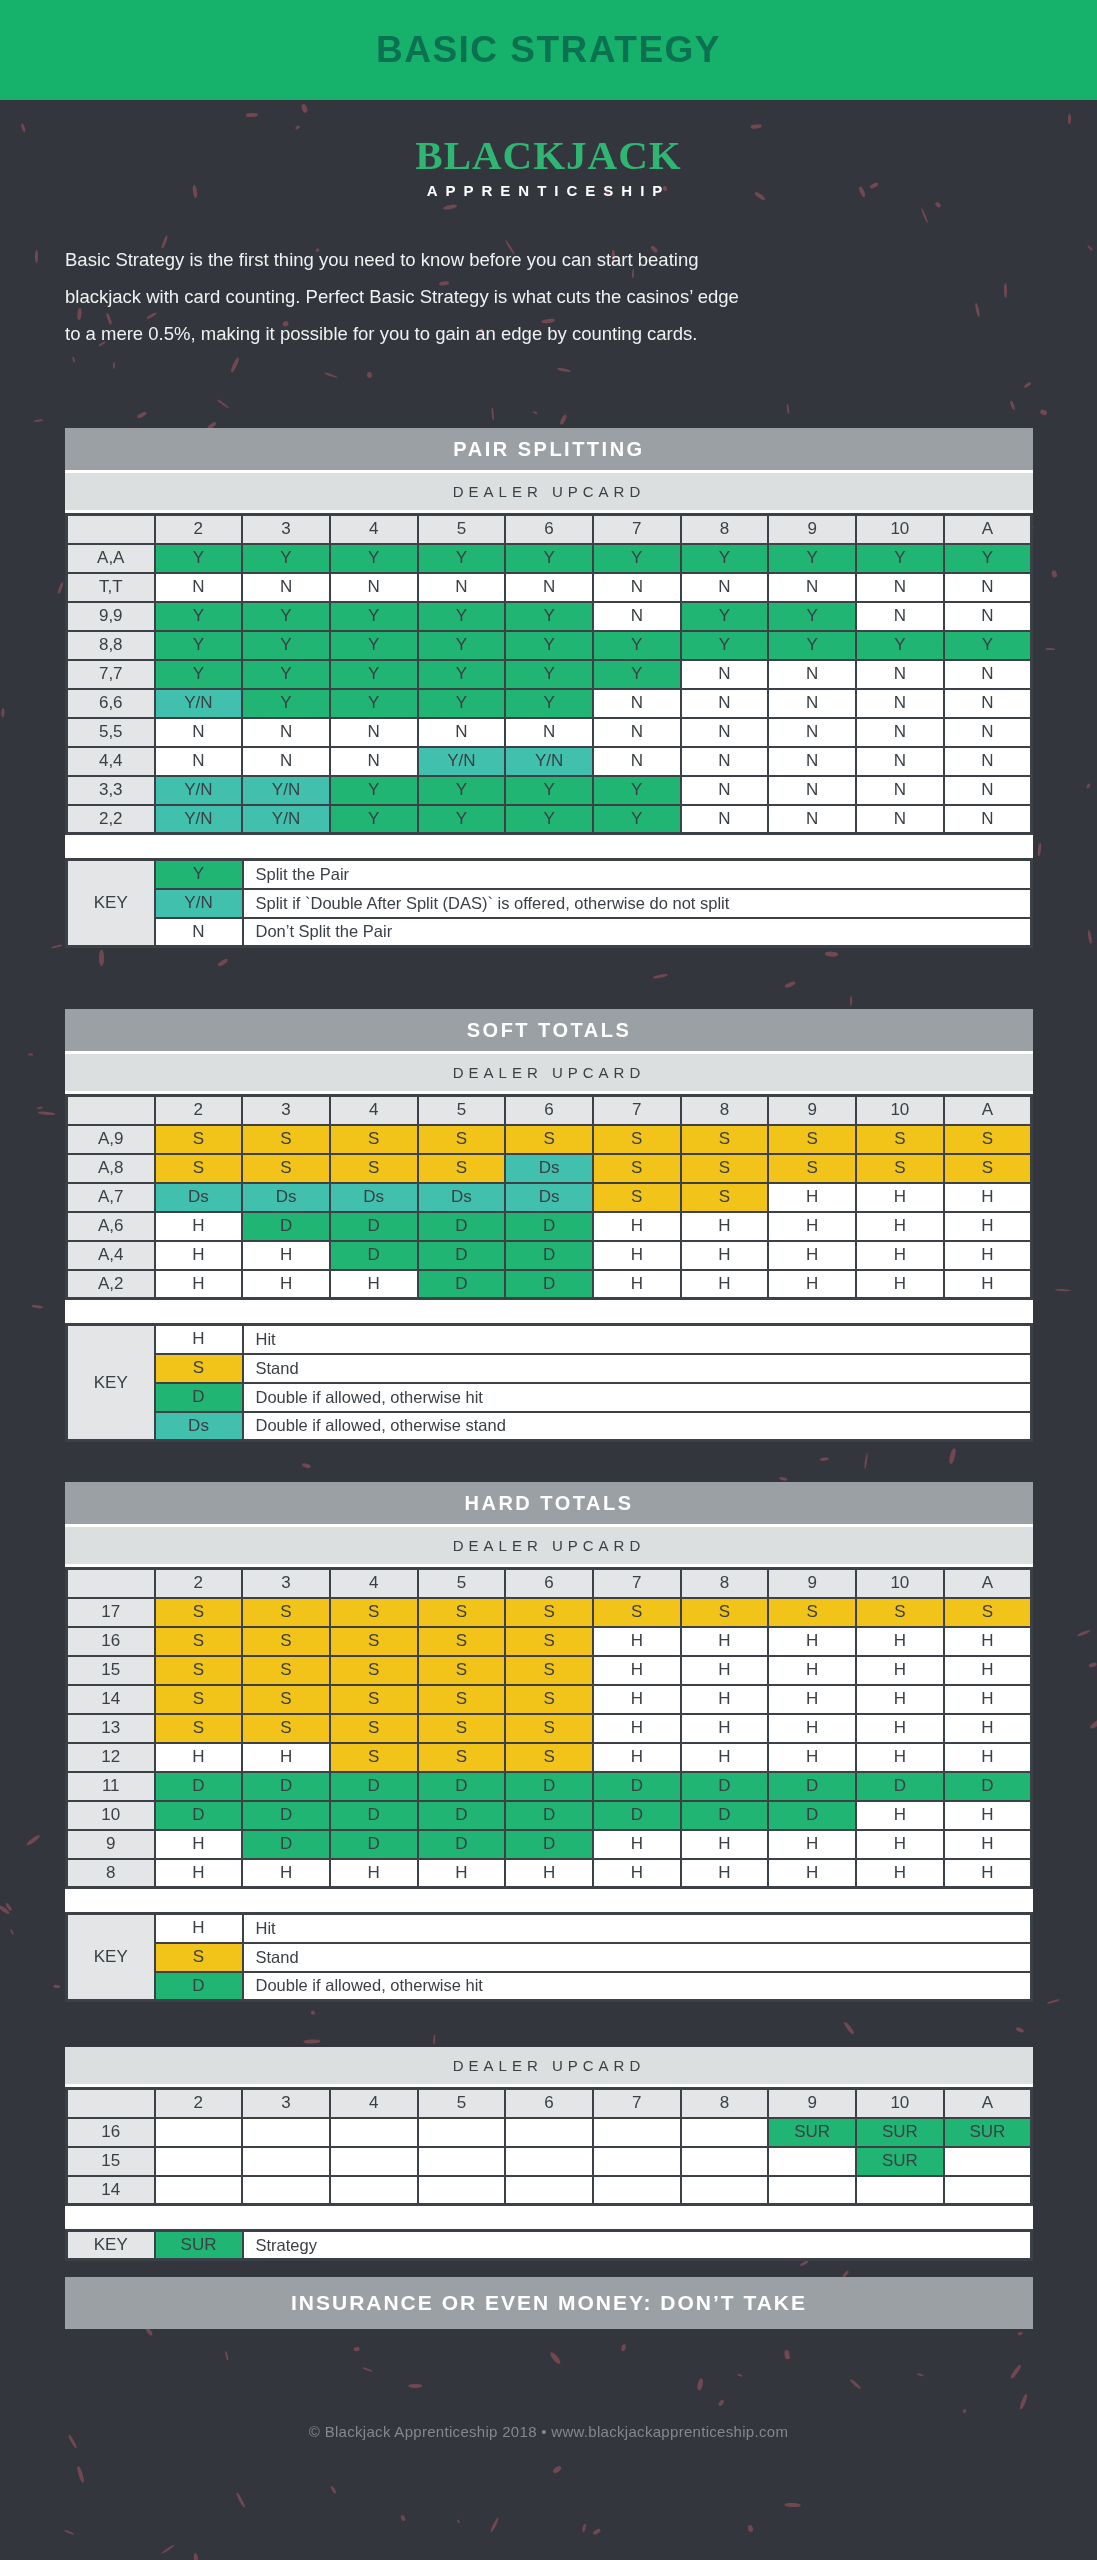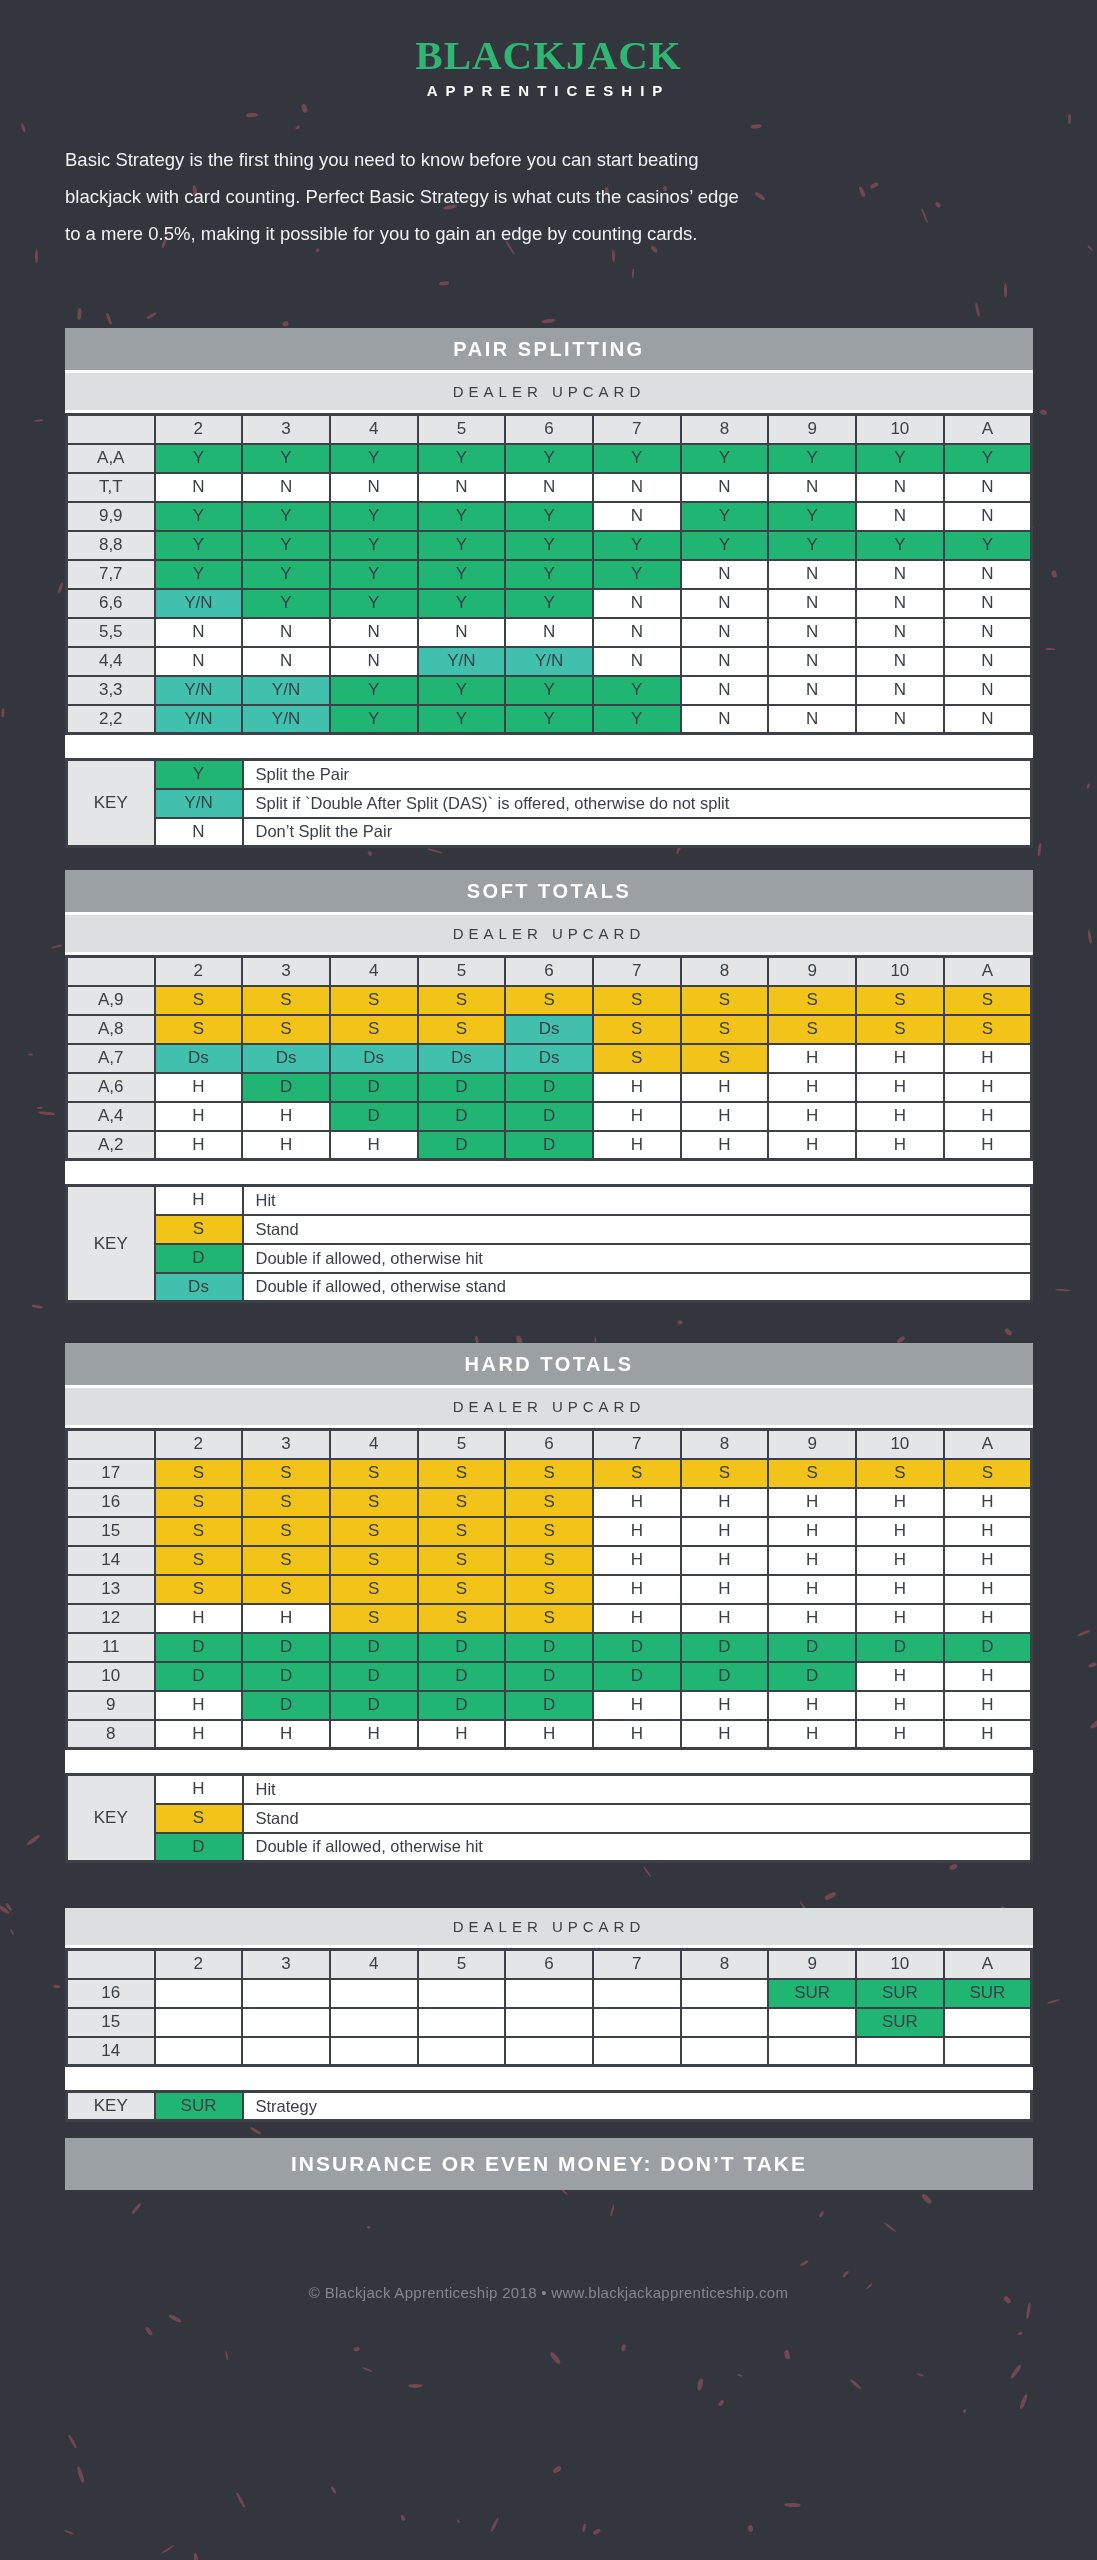--- a/index.html
+++ b/index.html
@@ -16,21 +16,21 @@
   .banner-title { font-size:37px; font-weight:bold; color:#0c7150; letter-spacing:1.5px; }
 
   .logo { margin-top:34px; text-align:center; }
   .logo-main { font-family:"Liberation Serif", serif; font-weight:bold; font-size:41px; color:#2fb673; letter-spacing:1px; line-height:1.05; }
   .logo-sub { margin-top:5px; font-size:15px; font-weight:bold; color:#ffffff; letter-spacing:8px; }
 
   .intro { margin:42px 0 0 65px; width:985px; font-size:18.5px; line-height:37px; color:#f0f1f2; }
 
   .strategy-section { width:968px; margin-left:65px; background:#ffffff; }
   .sec0 { margin-top:76px; }
-  .sec1 { margin-top:22px; }
+  .sec1 { margin-top:61px; }
   .sec2 { margin-top:40px; }
   .sec3 { margin-top:45px; }
 
   .title-bar { height:42px; background:#9aa0a3; display:flex; align-items:center; justify-content:center;
                color:#ffffff; font-weight:bold; font-size:20px; letter-spacing:2.5px; }
   .dealer-bar { height:37px; margin-top:3px; background:#dcdfdf; display:flex; align-items:center; justify-content:center;
                 color:#3a4046; font-size:15px; letter-spacing:5px; }
 
   table { border-collapse:collapse; width:100%; table-layout:fixed; margin-top:3px; border:3px solid #3c4047; }
   td { height:29px; text-align:center; vertical-align:middle; font-size:17px; color:#3a4046;
@@ -346,20 +346,23 @@
     <div class="speck" style="left: 441.949px; top: 178.052px; width: 3.62995px; height: 10.4673px; transform: rotate(83.2226deg);"></div>
     <div class="speck" style="left: 302.136px; top: 580.9px; width: 4.75778px; height: 14.5779px; transform: rotate(116.832deg);"></div>
     <div class="speck" style="left: 153.231px; top: 404.996px; width: 3.91429px; height: 12.9842px; transform: rotate(331.461deg);"></div>
     <div class="speck" style="left: 718.654px; top: 2298.79px; width: 4.36753px; height: 7.4851px; transform: rotate(217.162deg);"></div>
     <div class="speck" style="left: 84.2505px; top: 596.878px; width: 2.69721px; height: 14.9634px; transform: rotate(197.8deg);"></div>
     <div class="speck" style="left: 225.719px; top: 2250.68px; width: 1.71243px; height: 9.15811px; transform: rotate(167.765deg);"></div>
   </div>
 
 <div class="content">
 
+  <div class="banner">
+    <div class="banner-title">BASIC STRATEGY</div>
+  </div>
 
   <div class="logo">
     <div class="logo-main">BLACKJACK</div>
     <div class="logo-sub">APPRENTICESHIP</div>
   </div>
 
   <div class="intro">
     <div>Basic Strategy is the first thing you need to know before you can start beating</div>
     <div>blackjack with card counting. Perfect Basic Strategy is what cuts the casinos’ edge</div>
     <div>to a mere 0.5%, making it possible for you to gain an edge by counting cards.</div>

